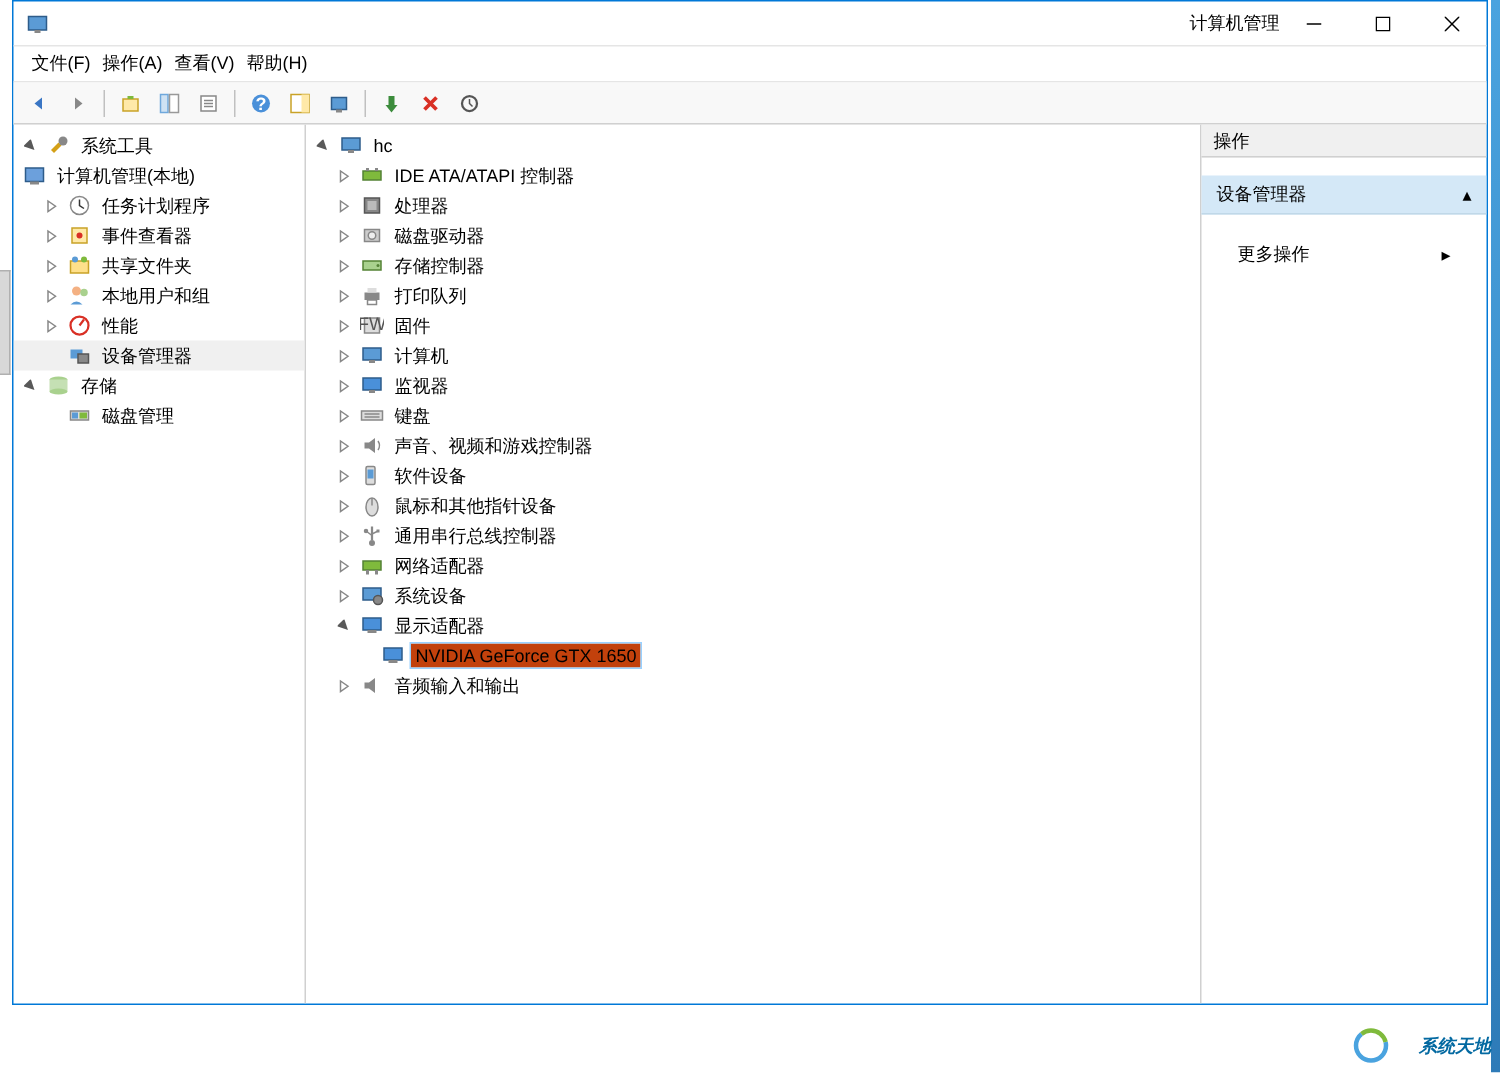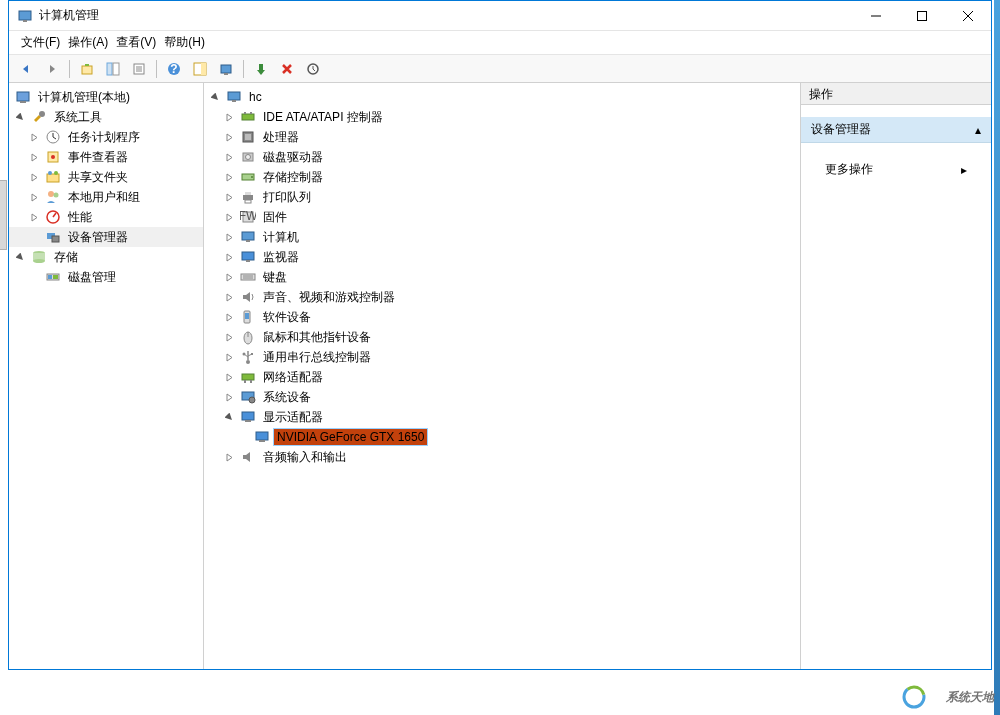--- a/index.html
+++ b/index.html
@@ -1,20 +1,20 @@
 <!DOCTYPE html>
 <html><head>
 <meta charset="utf-8">
 <style>
 * { box-sizing: border-box; margin: 0; padding: 0; font-family: "Microsoft YaHei", "Segoe UI", sans-serif; font-size: 12px; }
 body { background: #fff; width: 1000px; height: 715px; overflow: hidden; position: relative; }
 .window { position: absolute; left: 8px; top: 0; width: 984px; height: 670px; border: 1px solid #0078d7; background: #fff; display: flex; flex-direction: column; }
 .titlebar { height: 30px; display: flex; align-items: center; padding: 0 0 0 8px; border-bottom: 1px solid #e5e5e5; }
 .titlebar .icon { width: 16px; height: 16px; margin-right: 6px; }
-.titlebar .title { flex: 1; }
+.titlebar .title { flex: 1; text-align: right; }
 .win-controls { display: flex; }
 .win-btn { width: 46px; height: 30px; display: flex; align-items: center; justify-content: center; cursor: pointer; }
 .menubar { height: 24px; display: flex; align-items: center; padding: 0 8px; border-bottom: 1px solid #e5e5e5; }
 .menubar span { cursor: pointer; padding: 2px 4px; }
 .toolbar { height: 28px; display: flex; align-items: center; padding: 0 6px; gap: 4px; border-bottom: 1px solid #d0d0d0; background: #f8f8f8; }
 .tbtn { width: 22px; height: 22px; display: flex; align-items: center; justify-content: center; border: 1px solid transparent; cursor: pointer; }
 .tsep { width: 1px; height: 18px; background: #c0c0c0; margin: 0 2px; }
 .content { flex: 1; display: flex; overflow: hidden; }
 .left-pane { width: 195px; border-right: 1px solid #d0d0d0; padding: 4px 0; overflow: auto; }
 .mid-pane { flex: 1; border-right: 1px solid #d0d0d0; padding: 4px 0; overflow: auto; }
@@ -23,21 +23,21 @@
 .right-section { background: #d4e8f7; padding: 4px 10px; border-bottom: 1px solid #c0d8e8; display: flex; justify-content: space-between; align-items: center; cursor: pointer; }
 .right-item { padding: 6px 24px; cursor: pointer; display: flex; justify-content: space-between; align-items: center; }
 .tree-item { display: flex; align-items: center; height: 20px; padding-right: 4px; cursor: pointer; white-space: nowrap; }
 .tree-item.selected { background: #f0f0f0; }
 .tree-item.highlighted .label { background: #c2410c; outline: 1px solid #99d1ff; }
 .expander { width: 14px; height: 14px; display: flex; align-items: center; justify-content: center; flex-shrink: 0; }
 .expander svg { width: 9px; height: 9px; }
 .node-icon { width: 16px; height: 16px; margin: 0 4px; display: flex; align-items: center; justify-content: center; flex-shrink: 0; }
 .label { padding: 1px 3px; }
 .indent { display: inline-block; flex-shrink: 0; }
-.watermark { position: absolute; right: 6px; bottom: 6px; display: flex; align-items: center; gap: 20px; font-size: 16px; font-weight: bold; font-style: italic; color: #737373; }
+.watermark { position: absolute; right: 6px; bottom: 6px; display: flex; align-items: center; gap: 20px; font-size: 16px; font-weight: bold; font-style: italic; color: #0369a1; }
 .wm-icon { width: 24px; height: 24px; }
 .right-edge { position: absolute; right: 0; top: 0; width: 6px; height: 715px; background: linear-gradient(#4aa3df, #2e7bb8); }
 .left-edge { position: absolute; left: 0; top: 180px; width: 7px; height: 70px; background: #d8d8d8; border: 1px solid #b0b0b0; border-left: none; }
 </style>
 </head>
 <body>
 
 <div class="right-edge"></div>
 <div class="left-edge"></div>
 
@@ -144,43 +144,43 @@
         <svg width="14" height="14">
           <circle cx="7" cy="7" r="5" fill="none" stroke="#555" stroke-width="1.5"></circle>
           <path d="M7 4 L7 7 L9 9" stroke="#555" fill="none"></path>
         </svg>
       </div>
   </div>
 
   <div class="content">
     <div class="left-pane">
       <div class="tree-item">
+        <span class="indent" style="width:4px"></span>
+        <span class="expander">
+            <svg viewBox="0 0 9 9">
+              <path d="M1 1 L8 4.5 L1 8 Z" fill="#595959" transform="rotate(45 4.5 4.5)"></path>
+            </svg>
+          </span>
+        <span class="node-icon">
+            <svg viewBox="0 0 16 16">
+              <path d="M3 11 L8 6 L10 8 L5 13 Z" fill="#d4a017"></path>
+              <circle cx="11" cy="5" r="3" fill="#888"></circle>
+            </svg>
+          </span>
+        <span class="label">系统工具</span>
+      </div>
+      <div class="tree-item">
         <span class="indent" style="width:2px"></span>
         <span class="node-icon">
             <svg viewBox="0 0 16 16">
               <rect x="2" y="3" width="12" height="9" fill="#6ca0dc" stroke="#2e5c8a"></rect>
               <rect x="5" y="12" width="6" height="2" fill="#888"></rect>
             </svg>
           </span>
         <span class="label">计算机管理(本地)</span>
-      </div>
-      <div class="tree-item">
-        <span class="indent" style="width:4px"></span>
-        <span class="expander">
-            <svg viewBox="0 0 9 9">
-              <path d="M1 1 L8 4.5 L1 8 Z" fill="#595959" transform="rotate(45 4.5 4.5)"></path>
-            </svg>
-          </span>
-        <span class="node-icon">
-            <svg viewBox="0 0 16 16">
-              <path d="M3 11 L8 6 L10 8 L5 13 Z" fill="#d4a017"></path>
-              <circle cx="11" cy="5" r="3" fill="#888"></circle>
-            </svg>
-          </span>
-        <span class="label">系统工具</span>
       </div>
       <div class="tree-item">
           <span class="indent" style="width:18px"></span>
           <span class="expander">
             <svg viewBox="0 0 9 9">
               <path d="M2 1 L7 4.5 L2 8 Z" fill="none" stroke="#888"></path>
             </svg>
           </span>
           <span class="node-icon">
             <svg viewBox="0 0 16 16">

